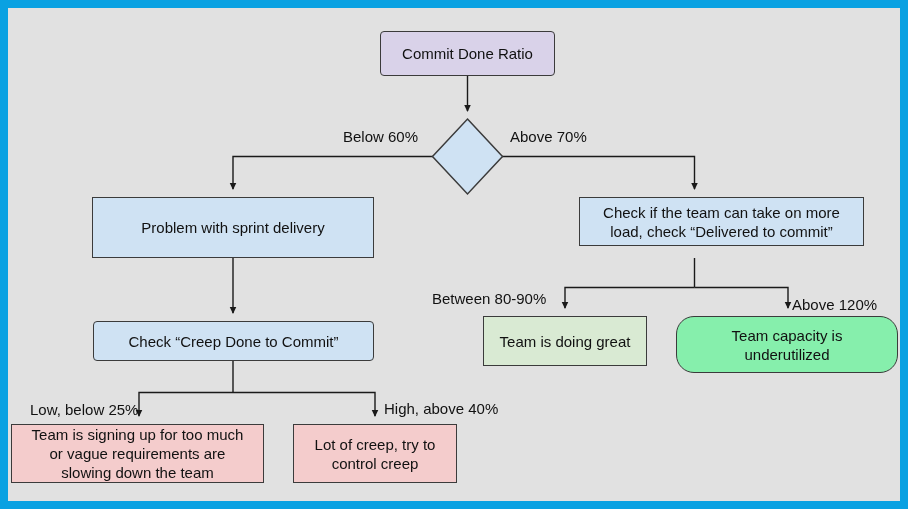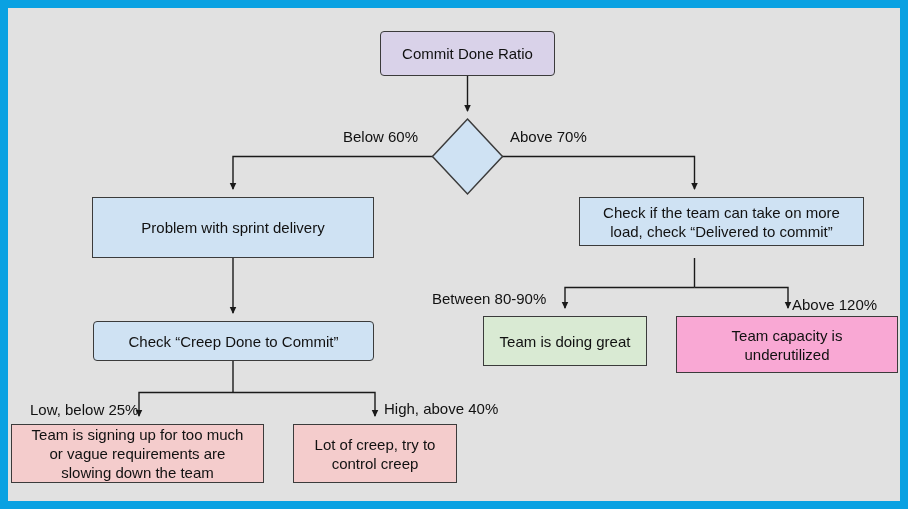--- a/index.html
+++ b/index.html
@@ -40,21 +40,21 @@
   .rounded {
     border: 1.5px solid #3b3b3b;
     border-radius: 4px;
   }
   .rect {
     border: 1.3px solid #3b3b3b;
   }
   .fill-purple { background: #d9d2e9; }
   .fill-blue   { background: #cfe2f3; }
   .fill-green  { background: #d9ead3; }
-  .fill-yellow { background: #f9a8d4; }
+  .fill-yellow { background: #86efac; border-radius: 18px; }
   .fill-pink   { background: #f4cccc; }
 
   .edge-label {
     position: absolute;
     font-size: 15px;
     color: #111111;
     white-space: nowrap;
     z-index: 3;
   }
 

